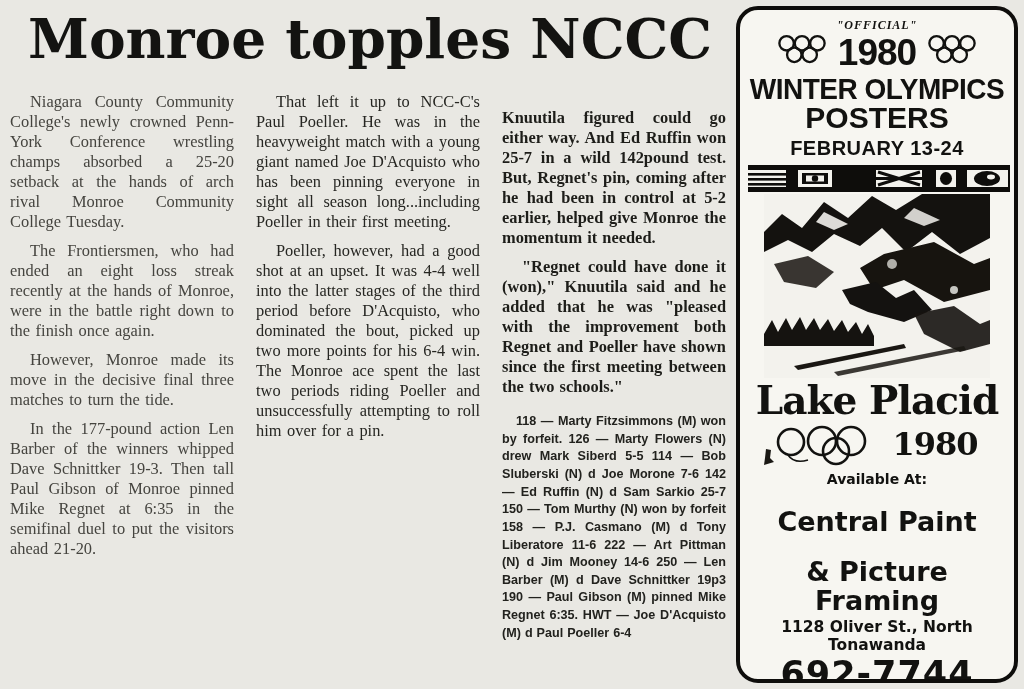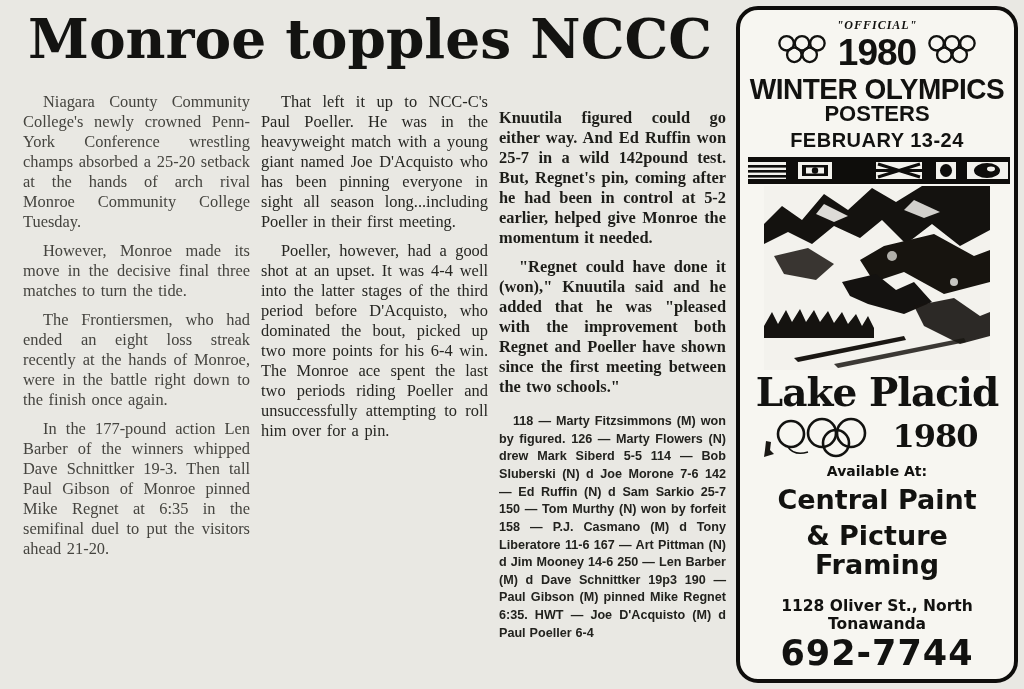--- a/index.html
+++ b/index.html
@@ -9,21 +9,21 @@
     font-family:"Liberation Serif", serif;
     color:#1d1d1b;
   }
   
   .article{position:absolute;left:0;top:0;width:734px;height:565px;}
   .headline{
     position:absolute;left:28px;top:6px;width:700px;
     font-family:"DejaVu Serif", serif;font-weight:bold;
     font-size:55px;letter-spacing:0;color:#131311;white-space:nowrap;
   }
-  .cols{position:absolute;left:10px;top:92px;width:716px;display:flex;gap:11px;justify-content:flex-end;}
+  .cols{position:absolute;left:10px;top:92px;width:716px;display:flex;gap:22px;justify-content:flex-end;}
   .col{width:227px;font-size:16.4px;line-height:1.22;text-align:justify;}
   .col p{margin:0 0 9px 0;text-indent:20px;word-spacing:1.5px;}
   .col p.noindent{text-indent:0;margin-top:16px;}
   .col1{color:#45443f;filter:blur(0.32px);}
   .col2{color:#262622;filter:blur(0.15px);}
   .col3{color:#1d1d19;font-weight:600;}
   .col3 p{word-spacing:1px;}
   .results{
     font-family:"Liberation Sans", sans-serif;
     font-size:12.6px;line-height:1.4;font-weight:600;
@@ -38,68 +38,68 @@
     box-sizing:border-box;padding:8px 8px 0 8px;text-align:center;
     font-family:"DejaVu Sans", sans-serif;color:#121210;overflow:hidden;
   }
   .ad-official{
     font-family:"Liberation Serif", serif;font-style:italic;font-weight:bold;
     font-size:12px;letter-spacing:1px;
   }
   .ad-year-row{display:flex;align-items:flex-start;justify-content:center;gap:10px;margin-top:1px;height:42px;}
   .ad-year{font-family:"Liberation Sans", sans-serif;font-weight:800;font-size:37px;line-height:1;letter-spacing:-1px;}
   .ad-title{font-family:"Liberation Sans", sans-serif;font-weight:800;font-size:28px;line-height:0.98;letter-spacing:-0.5px;transform:scaleY(1.05);}
-  .ad-title2{font-family:"Liberation Sans", sans-serif;font-weight:800;font-size:22px;line-height:1.0;letter-spacing:0;}
+  .ad-title2{font-family:"Liberation Sans", sans-serif;font-weight:800;font-size:30px;line-height:1.0;letter-spacing:0;}
   .ad-dates{font-family:"Liberation Sans", sans-serif;font-weight:800;font-size:20px;margin-top:4px;letter-spacing:0.5px;}
   .flagband{display:block;margin:5px auto 0 auto;}
   .mountain{display:block;margin:2px auto 0 auto;}
   .lake-placid{
     font-family:"DejaVu Serif", serif;font-weight:900;font-size:39px;line-height:1;
     letter-spacing:-1px;margin-top:3px;
   }
   .ad-rings-row{display:flex;align-items:center;justify-content:center;gap:8px;height:44px;margin-top:2px;position:relative;}
   .rings1980{font-family:"DejaVu Serif", serif;font-weight:900;font-size:32px;letter-spacing:-1px;}
   .ink-mark{position:absolute;left:14px;bottom:0;}
   .ad-available{font-weight:700;font-size:14px;margin-top:5px;}
-  .ad-store{font-weight:800;font-size:27px;line-height:1.08;margin-top:6px;}
-  .ad-address{font-weight:700;font-size:15.5px;margin-top:18px;}
+  .ad-store{font-weight:800;font-size:27px;line-height:1.08;margin-top:20px;}
+  .ad-address{font-weight:700;font-size:15.5px;margin-top:3px;}
   .ad-phone{font-weight:800;font-size:35px;line-height:1.05;margin-top:2px;letter-spacing:1px;}
   .ad-note{font-size:15px;line-height:1.32;margin:12px auto 0 auto;width:246px;font-weight:400;}
   svg{display:inline-block;vertical-align:middle;}
 </style>
 </head>
 <body>
 
 <div class="article">
   <div class="headline">Monroe topples NCCC</div>
 
   <div class="cols">
     <div class="col col1">
       <p>Niagara County Community College's newly crowned Penn-York Conference wrestling champs absorbed a 25-20 setback at the hands of arch rival Monroe Community College Tuesday.</p>
+      <p>The Frontiersmen, who had ended an eight loss streak recently at the hands of Monroe, were in the battle right down to the finish once again.</p>
       <p>However, Monroe made its move in the decisive final three matches to turn the tide.</p>
-      <p>The Frontiersmen, who had ended an eight loss streak recently at the hands of Monroe, were in the battle right down to the finish once again.</p>
       <p>In the 177-pound action Len Barber of the winners whipped Dave Schnittker 19-3. Then tall Paul Gibson of Monroe pinned Mike Regnet at 6:35 in the semifinal duel to put the visitors ahead 21-20.</p>
     </div>
 
     <div class="col col2">
       <p>That left it up to NCC-C's Paul Poeller. He was in the heavyweight match with a young giant named Joe D'Acquisto who has been pinning everyone in sight all season long...including Poeller in their first meeting.</p>
       <p>Poeller, however, had a good shot at an upset. It was 4-4 well into the latter stages of the third period before D'Acquisto, who dominated the bout, picked up two more points for his 6-4 win. The Monroe ace spent the last two periods riding Poeller and unsuccessfully attempting to roll him over for a pin.</p>
     </div>
 
     <div class="col col3">
       <p class="noindent">Knuutila figured could go either way. And Ed Ruffin won 25-7 in a wild 142pound test. But, Regnet's pin, coming after he had been in control at 5-2 earlier, helped give Monroe the momentum it needed.</p>
       <p>"Regnet could have done it (won)," Knuutila said and he added that he was "pleased with the improvement both Regnet and Poeller have shown since the first meeting between the two schools."</p>
       <div class="results">
-        <span class="wt">118</span> <span>— Marty Fitzsimmons (M) won by figured.</span>
+        <span class="wt">118</span> <span>— Marty Fitzsimmons (M) won by forfeit.</span>
         <span class="wt">126</span> <span>— Marty Flowers (N) drew Mark Siberd 5-5</span>
         <span class="wt">114</span> <span>— Bob Sluberski (N) d Joe Morone 7-6</span>
         <span class="wt">142</span> <span>— Ed Ruffin (N) d Sam Sarkio 25-7</span>
         <span class="wt">150</span> <span>— Tom Murthy (N) won by forfeit</span>
         <span class="wt">158</span> <span>— P.J. Casmano (M) d Tony Liberatore 11-6</span>
-        <span class="wt">167</span> <span>— Art Pittman (N) d Jim Mooney 14-6</span>
+        <span class="wt">222</span> <span>— Art Pittman (N) d Jim Mooney 14-6</span>
         <span class="wt">250</span> <span>— Len Barber (M) d Dave Schnittker 19p3</span>
         <span class="wt">190</span> <span>— Paul Gibson (M) pinned Mike Regnet 6:35.</span>
         <span class="wt">HWT</span> <span>— Joe D'Acquisto (M) d Paul Poeller 6-4</span>
       </div>
     </div>
   </div>
 </div>
 
 <div class="ad">
   <div class="ad-official">"OFFICIAL"</div>

